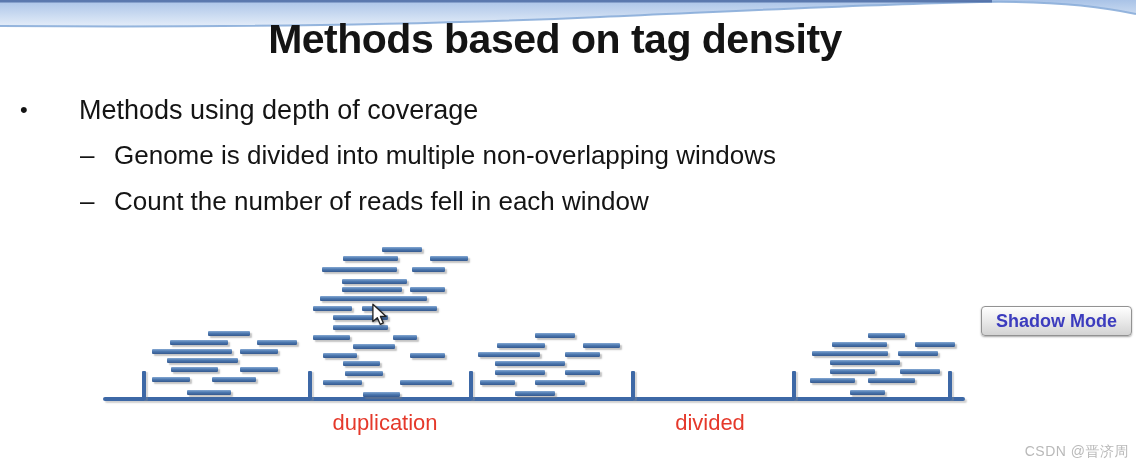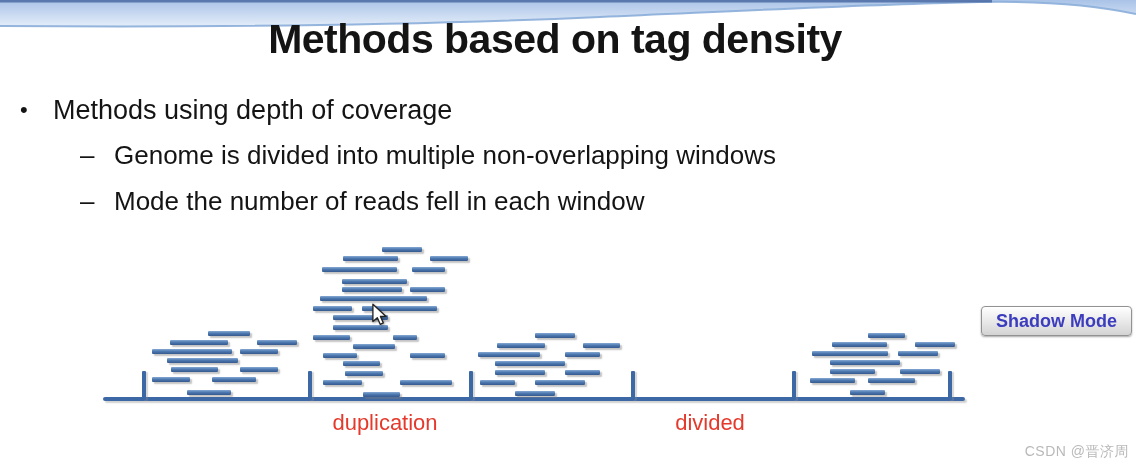--- a/index.html
+++ b/index.html
@@ -13,21 +13,21 @@
     position:absolute;top:16px;left:555px;transform:translateX(-50%);
     white-space:nowrap;font-size:41px;font-weight:bold;color:var(--text-dark,#141414);
     letter-spacing:-0.5px;
   }
   .textline{position:absolute;left:0;width:100%;color:var(--text-dark,#141414);}
   .textline span{position:absolute;white-space:nowrap;}
   .l1{top:95px;font-size:27px;}
   .l2{top:140px;font-size:26px;}
   .l3{top:186px;font-size:26px;}
   .g1{left:20px;font-size:22px;top:2px;}
-  .t1{left:53px;text-align:center;}
+  .t1{left:79px;text-align:center;}
   .g2,.g3{left:80px;}
   .t2,.t3{left:114px;}
   .diagram{position:absolute;inset:0;}
   .read{
     position:absolute;border-radius:1px;
     background:linear-gradient(var(--read-top,#86a9d3), var(--read-fill,#4e7ab1) 45%, var(--read-bottom,#35598f));
     box-shadow:2px 2px 1.5px rgba(125,125,125,0.45);
   }
   .baseline{
     position:absolute;background:var(--axis-blue,#3d68a6);border-radius:2px;
@@ -78,21 +78,21 @@
   <div class="textline l1">
     <span class="g1">•</span>
     <span class="t1">Methods using depth of coverage</span>
   </div>
   <div class="textline l2">
     <span class="g2">–</span>
     <span class="t2">Genome is divided into multiple non-overlapping windows</span>
   </div>
   <div class="textline l3">
     <span class="g3">–</span>
-    <span class="t3">Mode the number of reads fell in each window</span>
+    <span class="t3">Count the number of reads fell in each window</span>
   </div>
 
   <div id="diagram" class="diagram">
       <div class="baseline" style="left: 103px; top: 397px; width: 862px; height: 4px;"></div>
       <div class="tick" style="left: 142px; top: 371px; width: 4px; height: 29px;"></div>
       <div class="tick" style="left: 308px; top: 371px; width: 4px; height: 29px;"></div>
       <div class="tick" style="left: 469px; top: 371px; width: 4px; height: 29px;"></div>
       <div class="tick" style="left: 631px; top: 371px; width: 4px; height: 29px;"></div>
       <div class="tick" style="left: 792px; top: 371px; width: 4px; height: 29px;"></div>
       <div class="tick" style="left: 948px; top: 371px; width: 4px; height: 29px;"></div>

